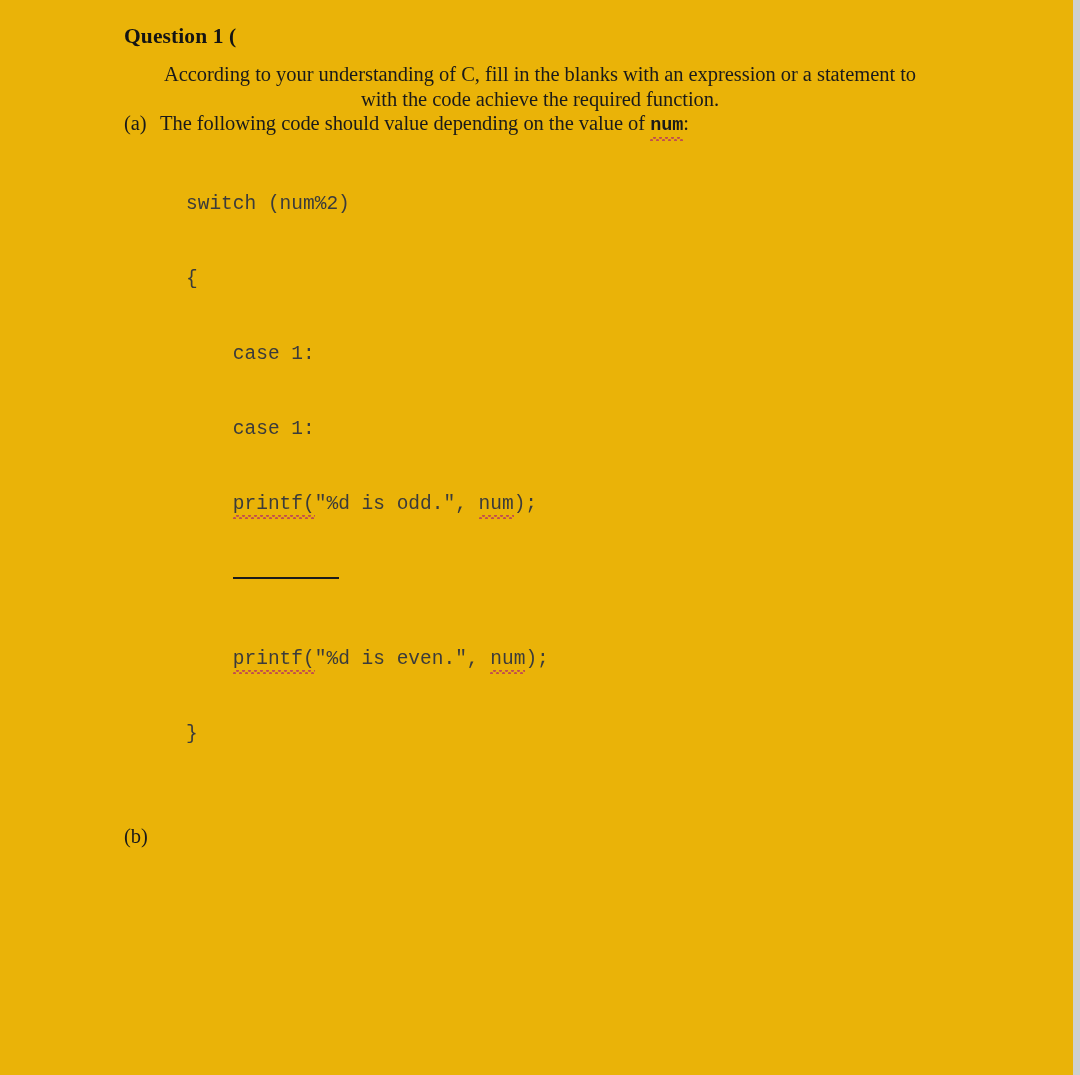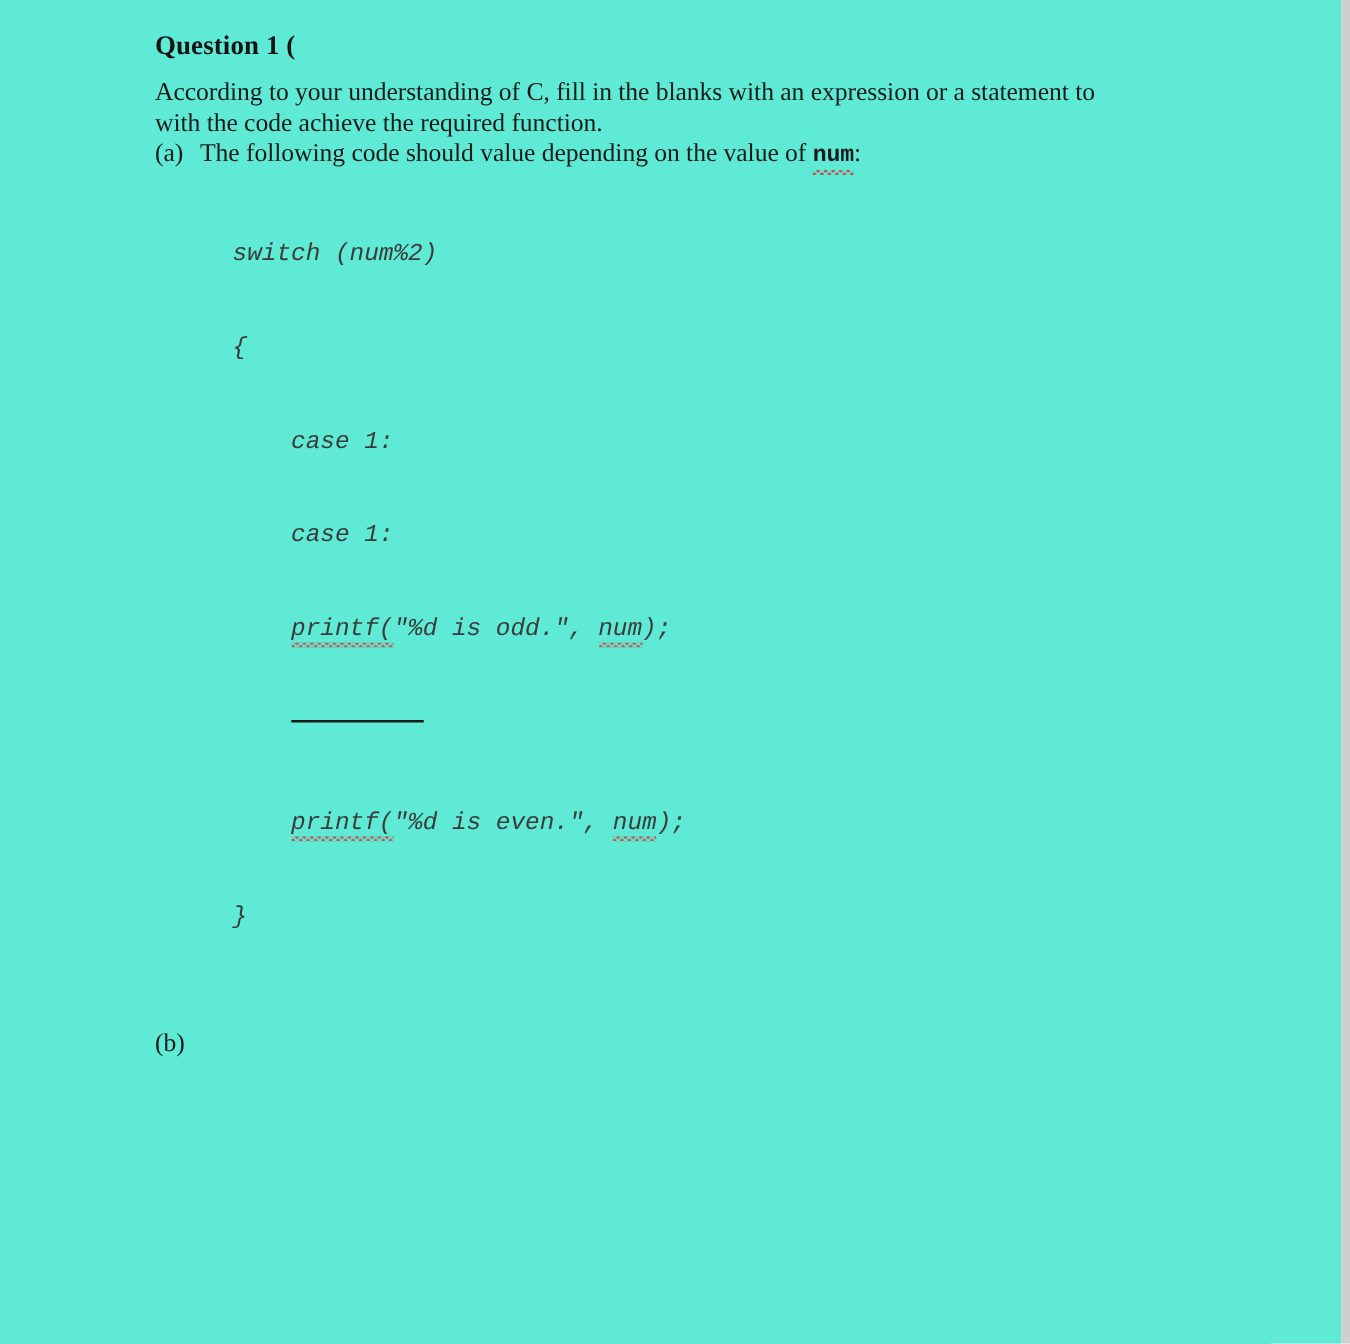--- a/index.html
+++ b/index.html
@@ -26,21 +26,21 @@
     height: 1075px;
     background: #cfcfcf;
   }
 
   .sheet {
     position: absolute;
     left: 0;
     top: 0;
     width: 1073px;
     height: 1075px;
-    background: #5eead4;
+    background: #eab308;
   }
 
   .content {
     position: absolute;
     left: 124px;
     top: 22px;
     width: 830px;
   }
 
   
@@ -55,21 +55,21 @@
   }
 
   .prose {
     font-family: "Liberation Serif", "DejaVu Serif", serif;
     font-size: 20.5px;
     line-height: 24.5px;
     color: #1a1a1a;
     margin: 0;
     letter-spacing: -.05px;
   }
-  .prose.intro { width: 832px; }
+  .prose.intro { width: 832px; text-align: center; }
 
   .part {
     position: relative;
     margin: 0;
   }
   
   .part-head {
     position: relative;
     padding-left: 36px;
     font-family: "Liberation Serif", "DejaVu Serif", serif;
@@ -112,21 +112,21 @@
   
   .code {
     font-family: "Liberation Mono", "DejaVu Sans Mono", monospace;
     font-size: 19.5px;
     line-height: 25px;
     color: #3b3b3b;
     white-space: pre;
     letter-spacing: 0px;
     margin: 0;
   }
-  .code .ln { display: block; min-height: 25px; font-style: italic; }
+  .code .ln { display: block; min-height: 25px; }
   .code .ln.blankline { min-height: 25px; }
 
   
   .blank {
     display: inline-block;
     border-bottom: 2px solid #1b1b1b;
     height: 1px;
     vertical-align: 5px;
   }
   .gap-l { height: 26px; }

